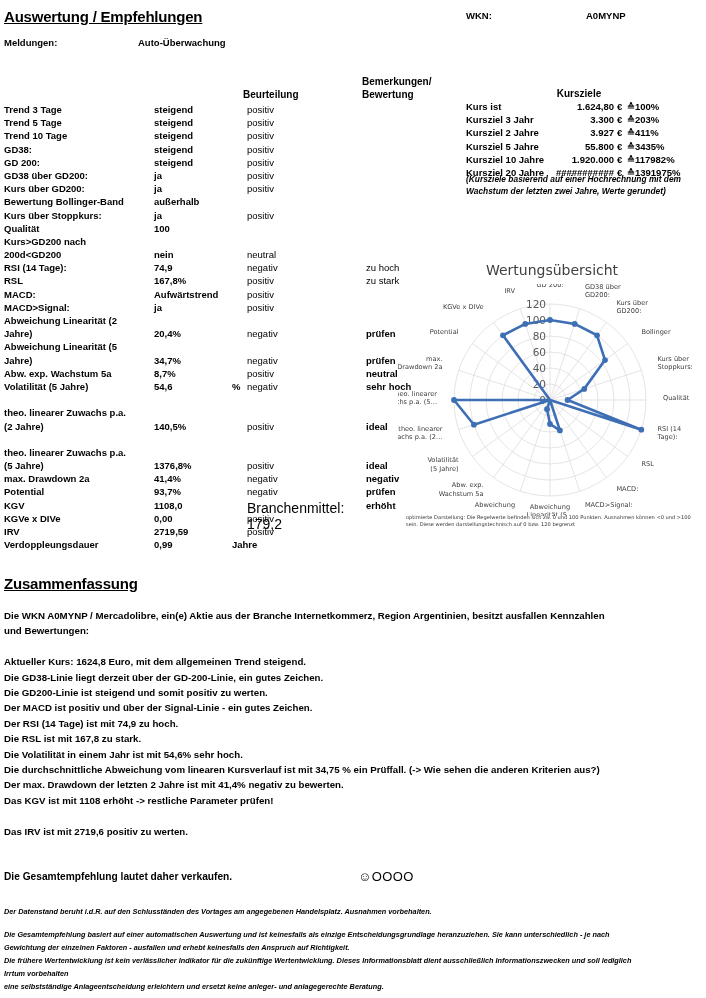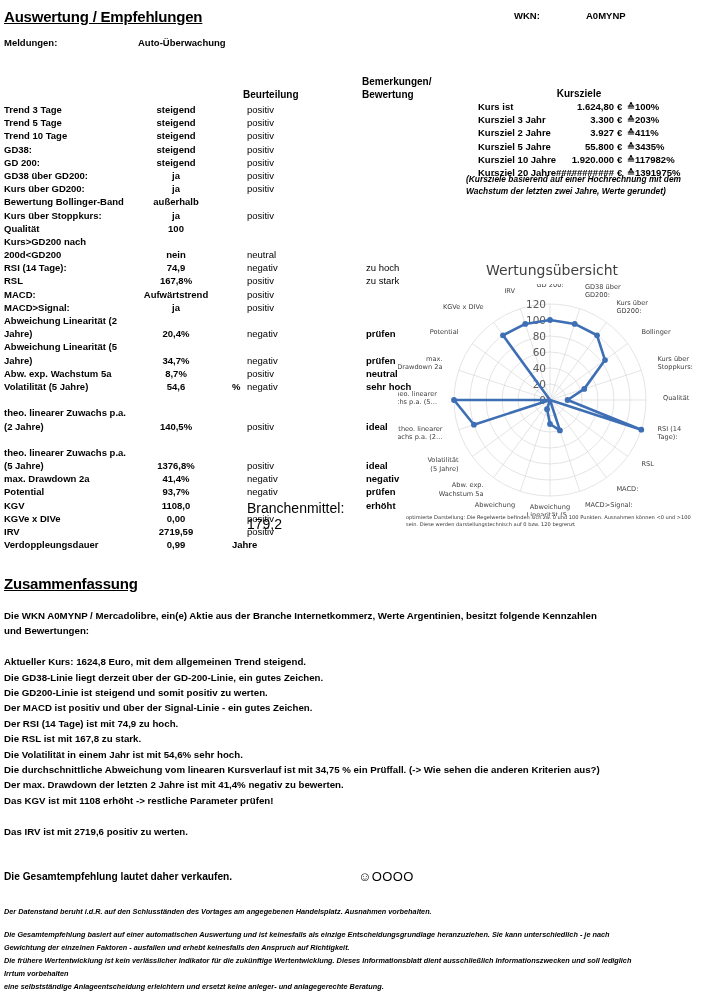--- a/index.html
+++ b/index.html
@@ -29,35 +29,35 @@
   }
 
   .lbl   { font-size: 9.5px; font-weight: bold; }
   .plainb{ font-size: 9.5px; font-weight: bold; }
   .colhdr{ font-size: 10px; font-weight: bold; }
 
   
   #criteria-table { position: absolute; left: 4px; top: 104px; width: 470px; }
   .crow { position: relative; height: 13.2px; }
   .crow .c-label   { position:absolute; left:0;    width:162px; font-size:9.5px; font-weight:bold; white-space:nowrap; overflow:visible;}
-  .crow .c-value   { position:absolute; left:134px;width:76px;  font-size:9.5px; font-weight:bold; text-align:center;}
+  .crow .c-value   { position:absolute; left:150px;width:76px;  font-size:9.5px; font-weight:bold; text-align:left;}
   .crow .c-unit    { position:absolute; left:228px;width:26px;  font-size:9.5px; font-weight:bold; text-align:left;}
   .crow .c-judge   { position:absolute; left:243px;width:110px; font-size:9.5px; font-weight:normal;}
   .crow .c-remark  { position:absolute; left:362px;width:110px; font-size:9.5px; font-weight:normal;}
   .crow .c-remark.bold { font-weight:bold; }
   .crow .c-judge.small { font-size:14px; }
 
   
   #kursziele { position: absolute; left: 466px; top: 88px; width: 240px; }
   #kursziele .kz-title {
     position: relative; text-align: center; font-size: 10px; font-weight: bold;
     width: 214px; margin-left: 6px; margin-bottom: 2px;
   }
   .kzrow { position: relative; height: 13.2px; }
-  .kzrow .kz-label { position:absolute; left:12px; font-size:9.5px; font-weight:bold; white-space:nowrap;}
+  .kzrow .kz-label { position:absolute; left:0; font-size:9.5px; font-weight:bold; white-space:nowrap;}
   .kzrow .kz-value { position:absolute; left:30px; width:118px; text-align:right; font-size:9.5px; font-weight:bold;}
   .kzrow .kz-eur   { position:absolute; left:151px; font-size:9.5px; font-weight:bold;}
   .kzrow .kz-pct   { position:absolute; left:161px; font-size:9.5px; font-weight:bold; white-space:nowrap;}
   #kz-note { position:absolute; left:466px; top:173px; width:250px; }
   #kz-note div { font-size:8.4px; font-style:italic; font-weight:bold; line-height:12px; white-space:nowrap; }
 
   
   #radar-wrap { position: absolute; left: 398px; top: 262px; width: 308px; height: 288px; }
   #radar-title {
     position:absolute; left:0; top:0; width:308px; text-align:center;
@@ -84,21 +84,21 @@
   #disclaimer { position:absolute; left:4px; top:905px; width:700px; }
   #disclaimer p { margin:0; font-size:7.3px; font-style:italic; font-weight:bold; line-height:13px; white-space:nowrap; }
   #disclaimer p.gap { height:10px; }
 </style>
 </head>
 <body>
 
 <div class="page">
 
   <div class="abs h1" style="left:4px; top:8px;">Auswertung / Empfehlungen</div>
-  <div class="abs lbl" style="left:466px; top:10px;margin-left:48px;">WKN:</div>
+  <div class="abs lbl" style="left:466px; top:10px;">WKN:</div>
   <div class="abs lbl" style="left:586px; top:10px;">A0MYNP</div>
 
   <div class="abs lbl" style="left:4px; top:37px;">Meldungen:</div>
   <div class="abs plainb" style="left:138px; top:37px;">Auto-Überwachung</div>
 
   <div class="abs colhdr" style="left:243px; top:89px;">Beurteilung</div>
   <div class="abs colhdr" style="left:362px; top:76px;">Bemerkungen/</div>
   <div class="abs colhdr" style="left:362px; top:89px;">Bewertung</div>
 
   <div id="criteria-table">
@@ -458,21 +458,21 @@
         <text x="44.53" y="77.08" text-anchor="end" font-family="&quot;DejaVu Sans&quot;, sans-serif" font-size="6.6" fill="#404040"><tspan x="44.53" dy="0">max.</tspan><tspan x="44.53" dy="8.2">Drawdown 2a</tspan></text>
         <text x="60.58" y="49.58" text-anchor="end" font-family="&quot;DejaVu Sans&quot;, sans-serif" font-size="6.6" fill="#404040"><tspan x="60.58" dy="0">Potential</tspan></text>
         <text x="85.58" y="24.58" text-anchor="end" font-family="&quot;DejaVu Sans&quot;, sans-serif" font-size="6.6" fill="#404040"><tspan x="85.58" dy="0">KGVe x DIVe</tspan></text>
         <text x="117.08" y="8.53" text-anchor="end" font-family="&quot;DejaVu Sans&quot;, sans-serif" font-size="6.6" fill="#404040"><tspan x="117.08" dy="0">IRV</tspan></text>
       </svg>
     <div id="radar-caption">optimierte Darstellung: Die Regelwerte befinden sich zw. 0 und 100 Punkten. Ausnahmen können &lt;0 und &gt;100 sein. Diese werden darstellungstechnisch auf 0 bzw. 120 begrenzt</div>
   </div>
 
   <div id="summary-title" class="h1">Zusammenfassung</div>
   <div id="summary-body">
-      <p>Die WKN A0MYNP / Mercadolibre, ein(e) Aktie aus der Branche Internetkommerz, Werte Argentinien, besitzt folgende Kennzahlen</p>
+      <p>Die WKN A0MYNP / Mercadolibre, ein(e) Aktie aus der Branche Internetkommerz, Region Argentinien, besitzt ausfallen Kennzahlen</p>
       <p>und Bewertungen:</p>
       <p class="gap"></p>
       <p>Aktueller Kurs: 1624,8 Euro, mit dem allgemeinen Trend steigend.</p>
       <p>Die GD38-Linie liegt derzeit über der GD-200-Linie, ein gutes Zeichen.</p>
       <p>Die GD200-Linie ist steigend und somit positiv zu werten.</p>
       <p>Der MACD ist positiv und über der Signal-Linie - ein gutes Zeichen.</p>
       <p>Der RSI (14 Tage) ist mit 74,9 zu hoch.</p>
       <p>Die RSL ist mit 167,8 zu stark.</p>
       <p>Die Volatilität in einem Jahr ist mit 54,6% sehr hoch.</p>
       <p>Die durchschnittliche Abweichung vom linearen Kursverlauf ist mit 34,75 % ein Prüffall. (-&gt; Wie sehen die anderen Kriterien aus?)</p>

